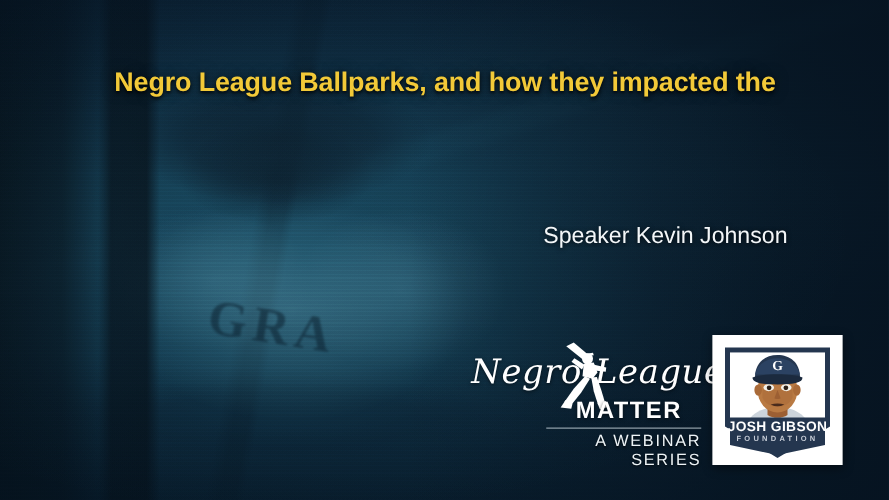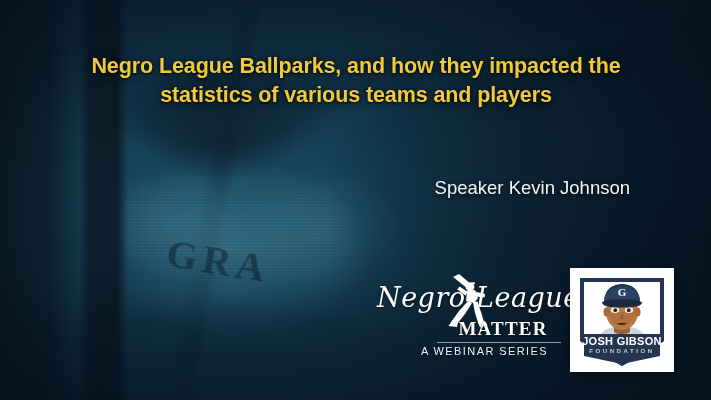--- a/index.html
+++ b/index.html
@@ -175,38 +175,37 @@
     position: absolute;
     left: 68px;
     top: 44px;
     width: 116px;
     text-align: center;
     color: #ffffff;
     font-size: 19px;
     font-weight: 700;
     letter-spacing: 1.2px;
     text-shadow: 0 1px 3px rgba(0,0,0,0.6);
-    font-family: Liberation Serif, serif;
   }
   .nlm-rule {
     position: absolute;
     left: 60px;
     top: 68px;
     width: 124px;
     height: 1px;
     background: rgba(225,235,240,0.62);
   }
   .nlm-webinar {
     position: absolute;
     left: 44px;
     top: 71px;
     width: 140px;
-    text-align: left;
+    text-align: right;
     color: #eef4f7;
-    font-size: 11px;
+    font-size: 13px;
     font-weight: 400;
     letter-spacing: 1.4px;
     text-shadow: 0 1px 2px rgba(0,0,0,0.7);
   }
 
   
   .jgf {
     position: absolute;
     left: 570px;
     top: 268px;
@@ -233,21 +232,20 @@
   <div class="bg-layer bg-base"></div>
   <div class="bg-layer bg-photo"></div>
   <div class="bg-jersey-text">GRA</div>
   <div class="bg-layer bg-scan"></div>
   <div class="bg-layer bg-tint"></div>
   <div class="bg-layer bg-right-dark"></div>
   <div class="bloom"></div>
 
   <div class="title">
     <span>Negro League Ballparks, and how they impacted the</span>
-    <span class="l2">statistics of various teams and players</span>
   </div>
 
   <div class="meta">
     <span class="speaker">Speaker Kevin Johnson</span>
   </div>
 
   <div class="nlm">
     <div class="nlm-script">
       <span class="nlm-negro">Negro</span>
       <span class="nlm-leagues">Leagues</span>

